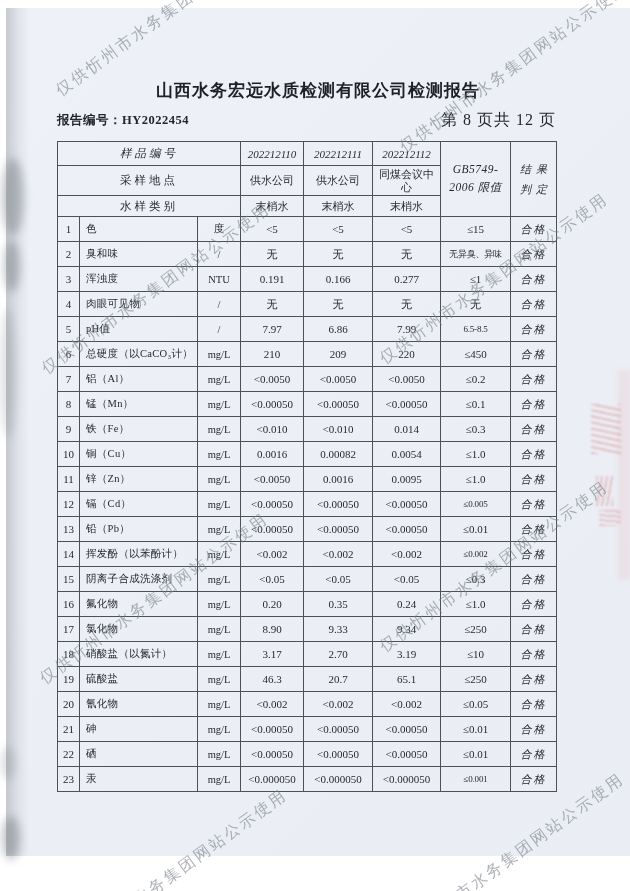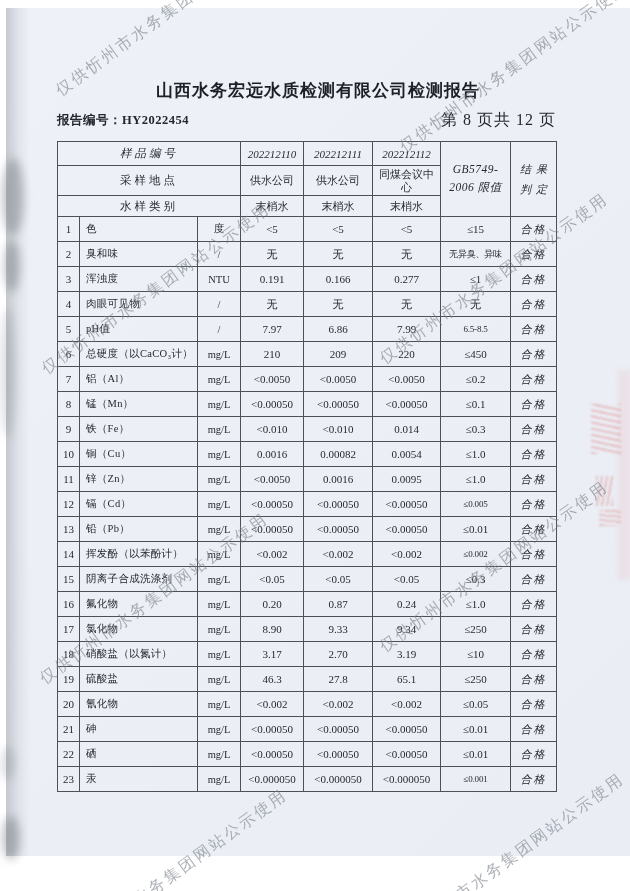--- a/index.html
+++ b/index.html
@@ -285,21 +285,21 @@
             <td class="c-val">&lt;0.05</td>
             <td class="c-val">&lt;0.05</td>
             <td class="c-limit">≤0.3</td>
             <td class="c-result">合格</td>
           </tr>
           <tr class="dr">
             <td class="c-num">16</td>
             <td class="c-name">氟化物</td>
             <td class="c-unit">mg/L</td>
             <td class="c-val">0.20</td>
-            <td class="c-val">0.87</td>
+            <td class="c-val">0.35</td>
             <td class="c-val">0.24</td>
             <td class="c-limit">≤1.0</td>
             <td class="c-result">合格</td>
           </tr>
           <tr class="dr">
             <td class="c-num">17</td>
             <td class="c-name">氯化物</td>
             <td class="c-unit">mg/L</td>
             <td class="c-val">8.90</td>
             <td class="c-val">9.33</td>
@@ -315,21 +315,21 @@
             <td class="c-val">2.70</td>
             <td class="c-val">3.19</td>
             <td class="c-limit">≤10</td>
             <td class="c-result">合格</td>
           </tr>
           <tr class="dr">
             <td class="c-num">19</td>
             <td class="c-name">硫酸盐</td>
             <td class="c-unit">mg/L</td>
             <td class="c-val">46.3</td>
-            <td class="c-val">27.8</td>
+            <td class="c-val">20.7</td>
             <td class="c-val">65.1</td>
             <td class="c-limit">≤250</td>
             <td class="c-result">合格</td>
           </tr>
           <tr class="dr">
             <td class="c-num">20</td>
             <td class="c-name">氰化物</td>
             <td class="c-unit">mg/L</td>
             <td class="c-val">&lt;0.002</td>
             <td class="c-val">&lt;0.002</td>

